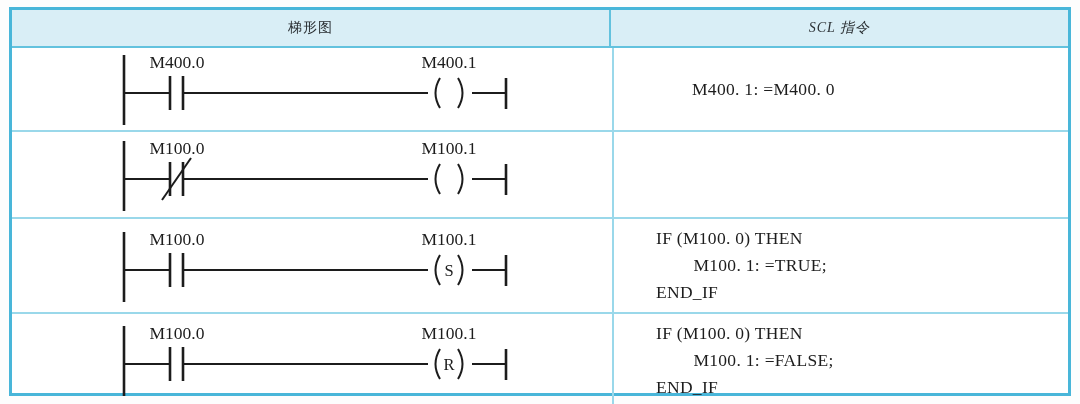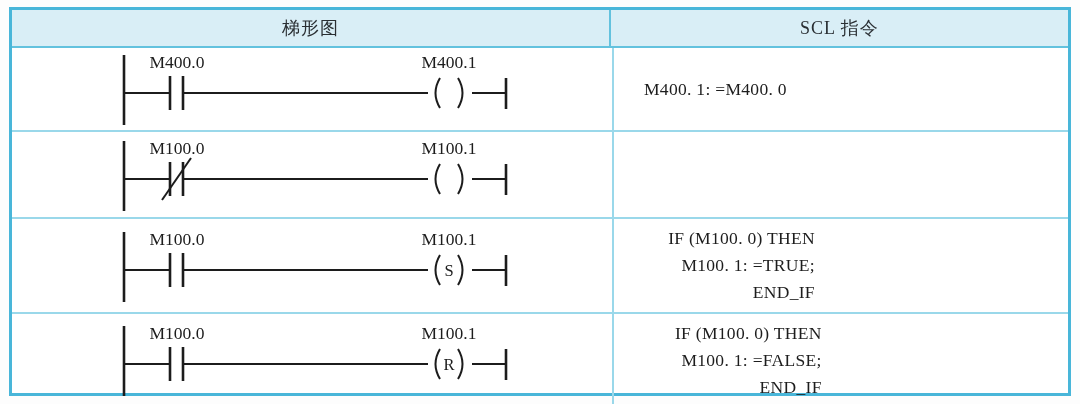--- a/index.html
+++ b/index.html
@@ -31,70 +31,69 @@
     display: flex;
     height: 36px;
     flex: 0 0 36px;
     background: var(--header-bg, #d9eef6);
     border-bottom: 2px solid var(--divider, #63c2de);
   }
   .th {
     display: flex;
     align-items: center;
     justify-content: center;
-    font-size: 18px;
+    font-size: 14px;
     color: #2a2f33;
     letter-spacing: 1px;
   }
   .th-ladder { flex: 0 0 56.7%; border-right: 2px solid var(--divider, #63c2de); box-sizing: border-box; }
-  .th-scl { flex: 1 1 auto; }
+  .th-scl { flex: 1 1 auto; font-style: italic; }
   .trow {
     display: flex;
     border-bottom: 2px solid var(--row-divider, #9ad8ea);
   }
   .trow:last-child { border-bottom: none; }
   .td { box-sizing: border-box; }
   .td-ladder {
     flex: 0 0 56.7%;
     border-right: 2px solid var(--row-divider, #9ad8ea);
     display: flex;
     align-items: center;
   }
   .td-scl {
     flex: 1 1 auto;
     display: flex;
     align-items: center;
     padding-left: 26px;
   }
   .scl-code {
-    margin: 4px;
+    margin: 16px;
     font-family: "Liberation Serif", "DejaVu Serif", serif;
     font-size: 17.5px;
     line-height: 27px;
     color: var(--text, #1d1d1d);
     white-space: pre;
     letter-spacing: 0.3px;
-    text-align: right;
   }
   svg text {
     font-family: "Liberation Serif", "DejaVu Serif", serif;
     fill: var(--text, #1d1d1d);
   }
 </style>
 </head>
 <body>
 
 <div class="page">
   <div class="table">
     <div class="thead">
       <div class="th th-ladder">梯形图</div>
       <div class="th th-scl">SCL 指令</div>
     </div>
     <div id="rows">
-        <div class="trow" style="height: 82px; flex: 0 0 82px;">
+        <div class="trow" style="height: 82px; flex: 0 0 82px; gap: 36px;">
           <div class="td td-ladder">
             <svg width="600" height="80" viewBox="0 0 600 80">
               <line x1="112" y1="6" x2="112" y2="76" stroke="#1c1c1c" stroke-width="2.6" stroke-linecap="butt"></line>
               <line x1="112" y1="44" x2="158" y2="44" stroke="#1c1c1c" stroke-width="1.8" stroke-linecap="butt"></line>
               <line x1="171" y1="44" x2="416" y2="44" stroke="#1c1c1c" stroke-width="1.8" stroke-linecap="butt"></line>
               <line x1="460" y1="44" x2="494" y2="44" stroke="#1c1c1c" stroke-width="1.8" stroke-linecap="butt"></line>
               <line x1="158" y1="27" x2="158" y2="61" stroke="#1c1c1c" stroke-width="2.6" stroke-linecap="butt"></line>
               <line x1="171" y1="27" x2="171" y2="61" stroke="#1c1c1c" stroke-width="2.6" stroke-linecap="butt"></line>
               <line x1="494" y1="29" x2="494" y2="60" stroke="#1c1c1c" stroke-width="2.6" stroke-linecap="butt"></line>
               <path d="M 428 29 Q 419 44 428 59" fill="none" stroke="#1c1c1c" stroke-width="2"></path>

